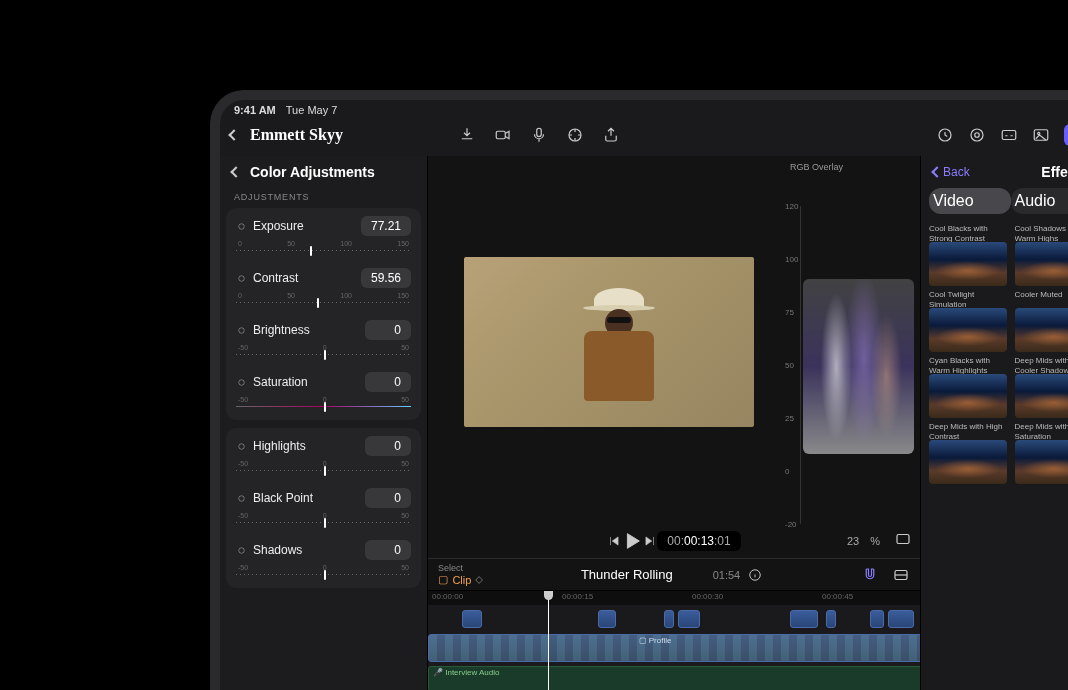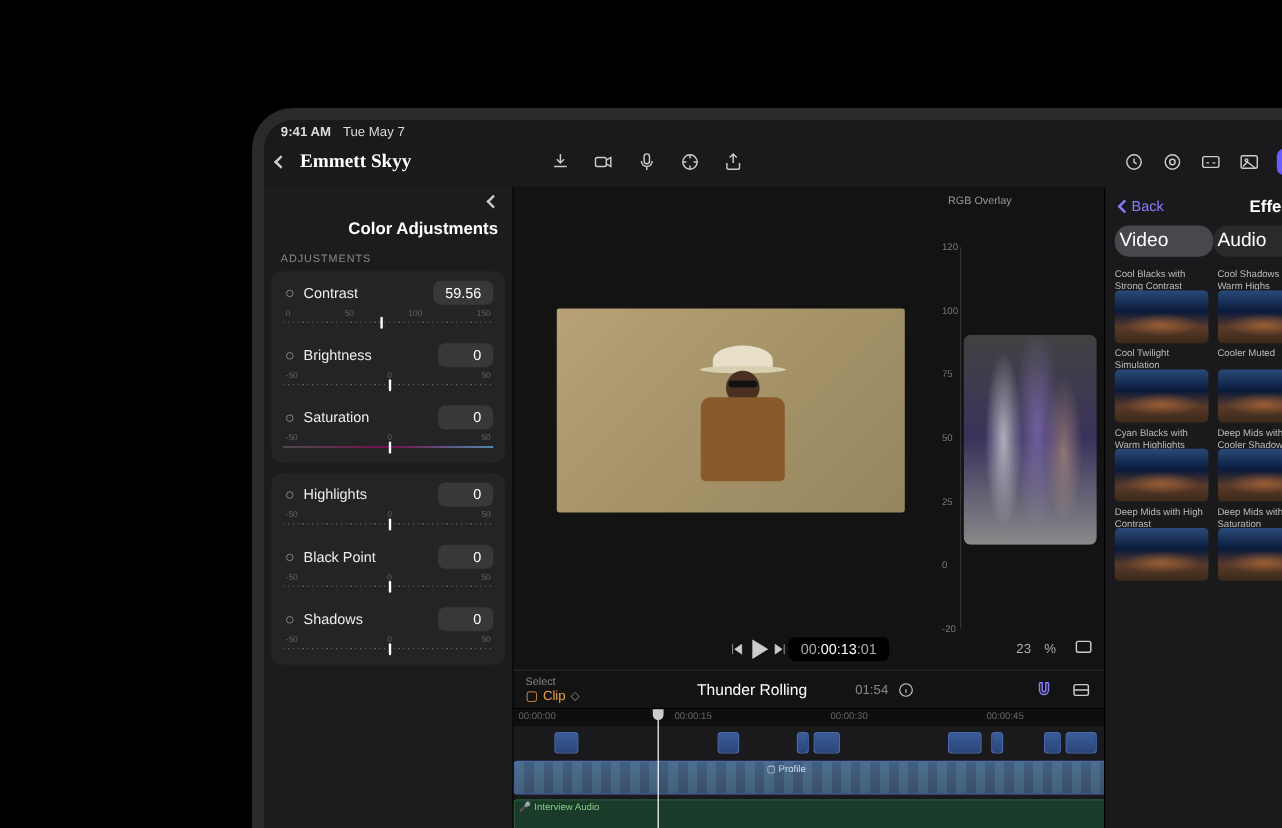--- a/index.html
+++ b/index.html
@@ -27,21 +27,21 @@
 .ticon { width: 18px; height: 18px; stroke: #ccc; fill: none; stroke-width: 1.6; }
 .ticon.active { stroke: #8a7eff; }
 .ticonbox { width: 26px; height: 22px; border-radius: 6px; display: flex; align-items: center; justify-content: center; }
 .ticonbox.sel { background: #6a5cff; }
 
 
 .main { flex: 1; display: flex; min-height: 0; }
 
 
 .inspector { width: 208px; background: #1c1c1e; display: flex; flex-direction: column; border-right: 1px solid #000; }
-.ins-head { display: flex; align-items: flex-end; gap: 10px; padding: 8px 12px; flex-direction: column; }
+.ins-head { display: flex; align-items: center; gap: 10px; padding: 8px 12px; }
 .ins-head .t { font-size: 14px; font-weight: 600; }
 .ins-sub { font-size: 9px; letter-spacing: 0.8px; color: #888; padding: 4px 14px 6px; }
 .param-grp { background: #242426; border-radius: 10px; margin: 0 6px 8px 6px; padding-bottom: 4px; }
 .param { padding: 8px 10px 2px 10px; }
 .p-row { display: flex; align-items: center; justify-content: space-between; }
 .p-row .lab { display: flex; align-items: center; gap: 6px; font-size: 12px; color: #eee; }
 .p-row .lab svg { width: 11px; height: 11px; stroke: #ccc; fill: none; }
 .p-val { background: #38383a; border-radius: 6px; padding: 3px 10px; font-size: 12px; min-width: 46px; text-align: right; }
 .slider { position: relative; height: 18px; margin-top: 4px; }
 .slider .ticks { font-size: 7px; color: #666; display: flex; justify-content: space-between; padding: 0 2px; }
@@ -186,20 +186,39 @@
         <span class="chev" style="color:#ccc"></span>
         <span class="t">Color Adjustments</span>
       </div>
       <div class="ins-sub">ADJUSTMENTS</div>
 
       <div class="param-grp" id="grp1">
           <div class="param">
       <div class="p-row">
         <span class="lab"><svg viewBox="0 0 24 24">
                   <circle cx="12" cy="12" r="6"></circle>
+                </svg>Exposure</span>
+        <span class="p-val">77.21</span>
+      </div>
+      <div class="slider ">
+        <div class="ticks">
+                <span>0</span>
+                <span>50</span>
+                <span>100</span>
+                <span>150</span>
+              </div>
+        <div class="track">
+                <div class="thumb" style="left:42%"></div>
+              </div>
+      </div>
+          </div>
+          <div class="param">
+      <div class="p-row">
+        <span class="lab"><svg viewBox="0 0 24 24">
+                  <circle cx="12" cy="12" r="6"></circle>
                 </svg>Contrast</span>
         <span class="p-val">59.56</span>
       </div>
       <div class="slider ">
         <div class="ticks">
                 <span>0</span>
                 <span>50</span>
                 <span>100</span>
                 <span>150</span>
               </div>

